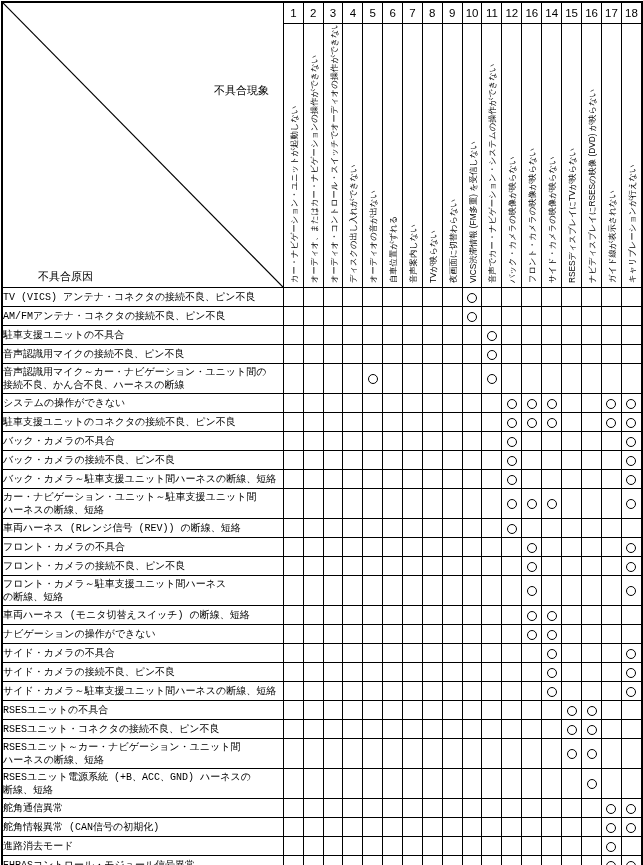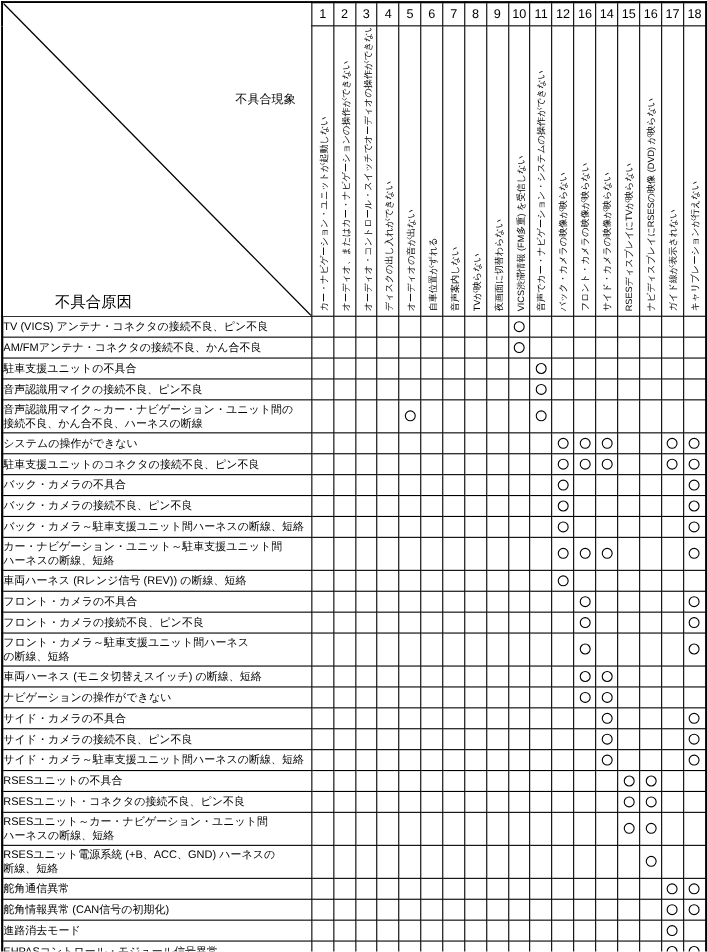--- a/index.html
+++ b/index.html
@@ -9,32 +9,32 @@
   }
   table.matrix {
     position:absolute; left:1px; top:1px;
     border-collapse:collapse; table-layout:fixed;
     border:2px solid #000;
   }
   table.matrix td { border:1px solid #000; padding:0; }
   td.corner { position:relative; width:280px; background:#fff;margin-left:12px; }
   td.corner svg { position:absolute; left:0; top:0; width:100%; height:100%; display:block; }
   .phen { position:absolute; top:80px; right:14px; font-size:11px; }
-  .cause { position:absolute; bottom:3px; left:47px; font-size:14px; }
+  .cause { position:absolute; bottom:3px; left:35px; font-size:11px; }
   td.num { width:19px; height:20px; text-align:center; vertical-align:middle; font-size:11.5px; }
   td.colhead { height:263px; position:relative; overflow:hidden; }
   .vtext {
     position:absolute; left:1px; top:261px; width:257px; height:18px;
     line-height:18px; font-size:8.3px; white-space:nowrap;
     transform:rotate(-90deg); transform-origin:0 0; text-align:left;
     padding-left:2px;
   }
   td.rowlabel {
     font-size:10px; line-height:13px; padding:0 2px 0 3px;
-    vertical-align:middle; white-space:pre; overflow:hidden;
+    vertical-align:middle; white-space:pre; overflow:hidden;font-family:Liberation Mono, monospace;
   }
   tr.h1 { height:17px; }
   tr.h2 { height:30px;margin-left:42px; }
   td.cell { text-align:center; vertical-align:middle; }
   .mark {
     display:inline-block; width:8px; height:8px;
     border:1.4px solid #000; border-radius:50%; vertical-align:middle;
   }
 </style>
 </head>
@@ -198,21 +198,21 @@
   <td class="cell"></td>
 
   <td class="cell"></td>
 
   <td class="cell"></td>
 
   <td class="cell"></td>
 </tr>
 
   <tr class="h1">
-    <td class="rowlabel">AM/FMアンテナ・コネクタの接続不良、かん合不良</td>
+    <td class="rowlabel">AM/FMアンテナ・コネクタの接続不良、ピン不良</td>
 
   <td class="cell"></td>
 
   <td class="cell"></td>
 
   <td class="cell"></td>
 
   <td class="cell"></td>
 
   <td class="cell"></td>

